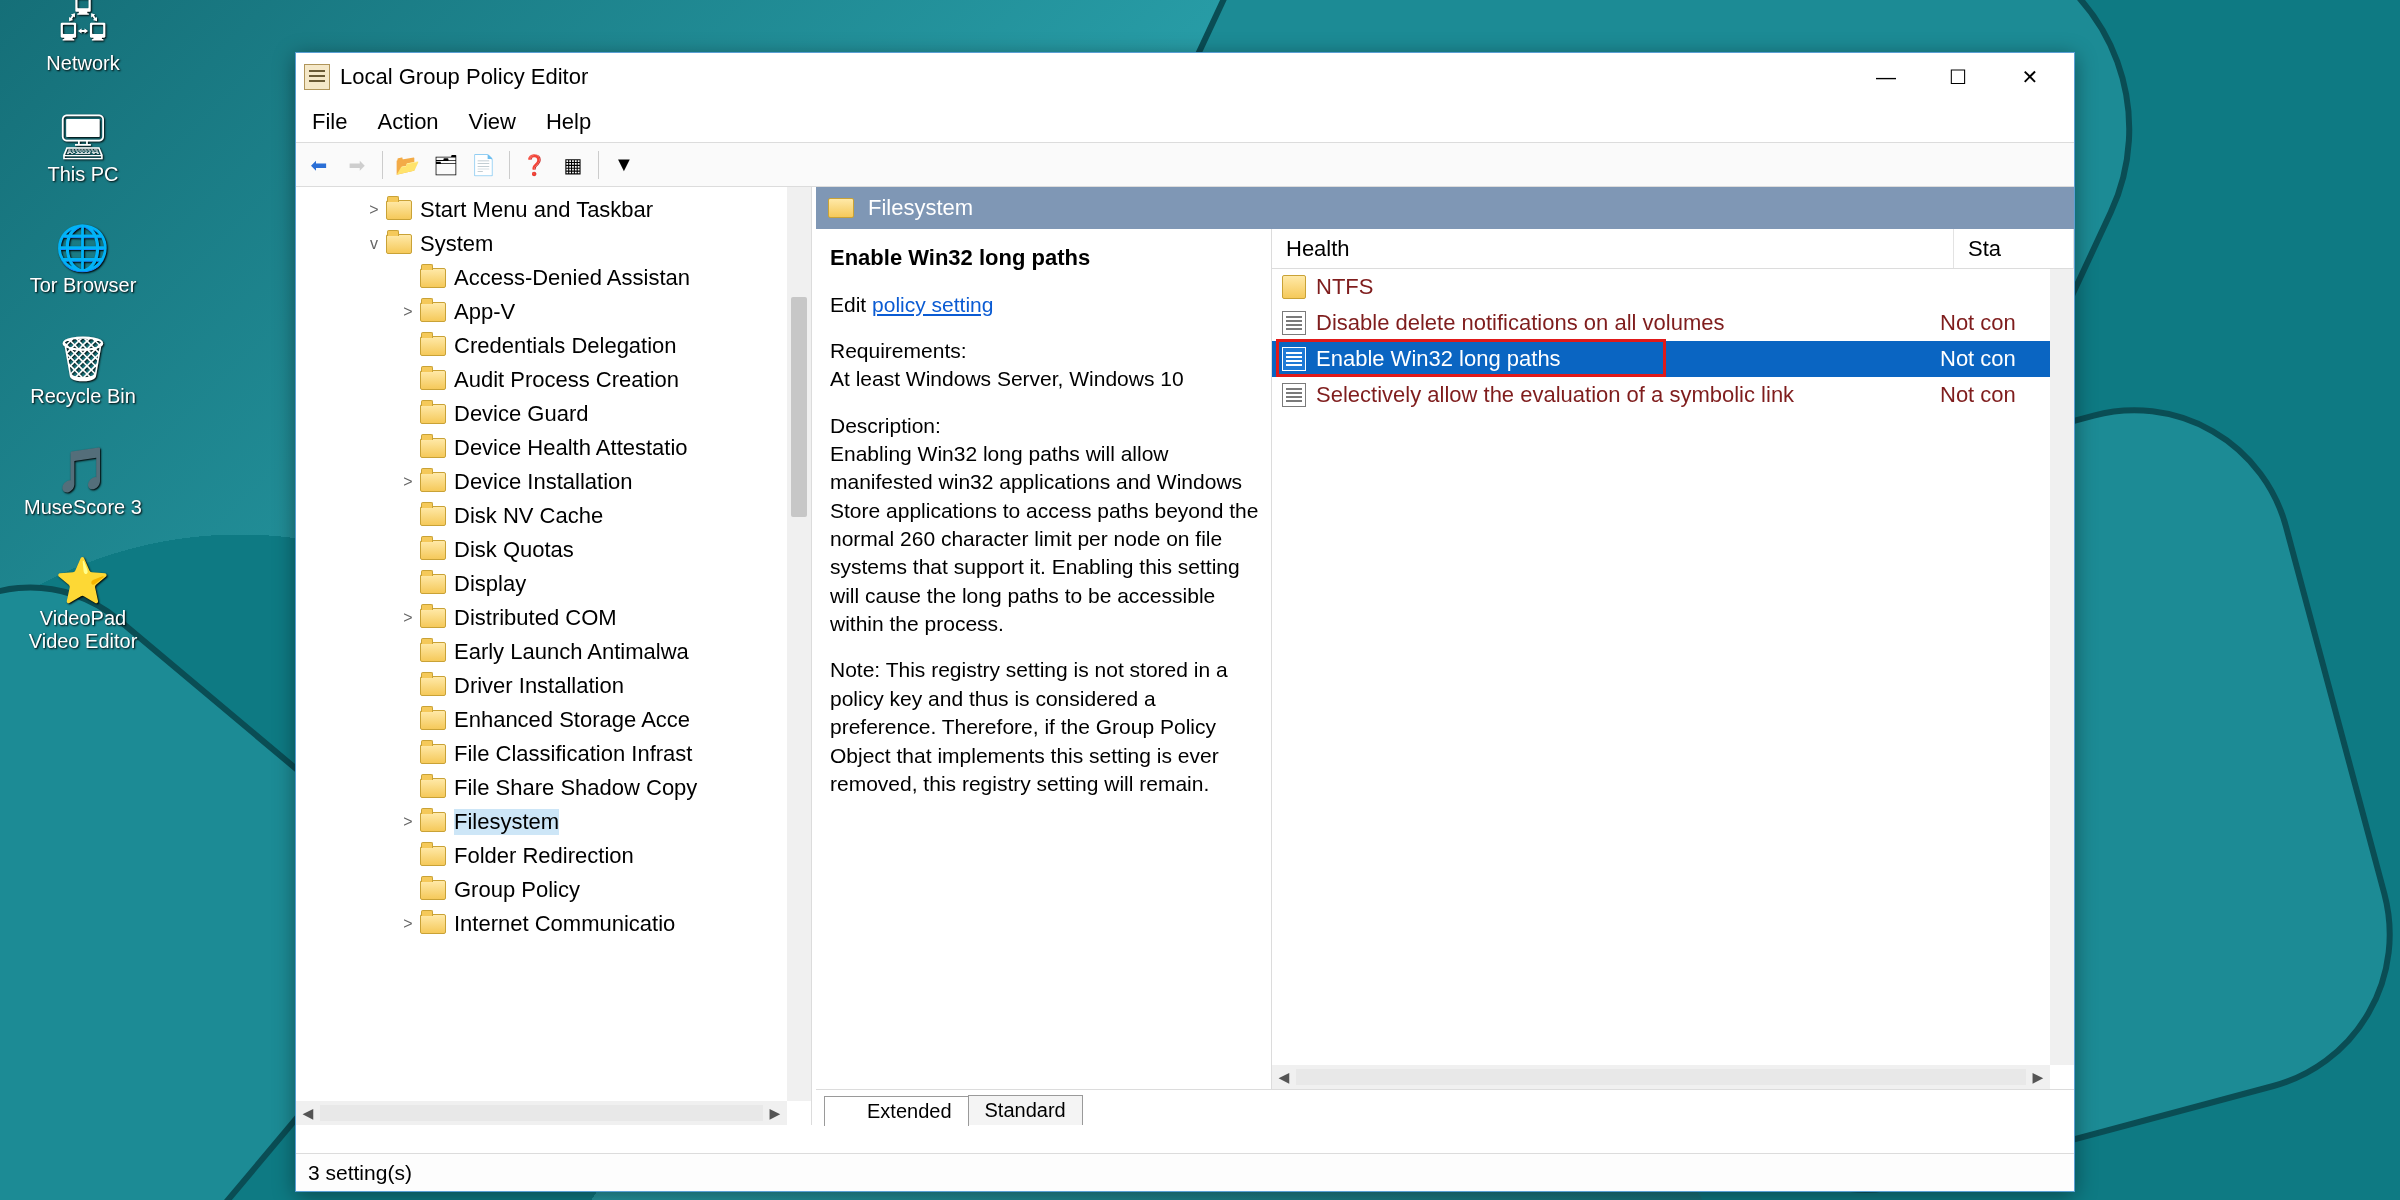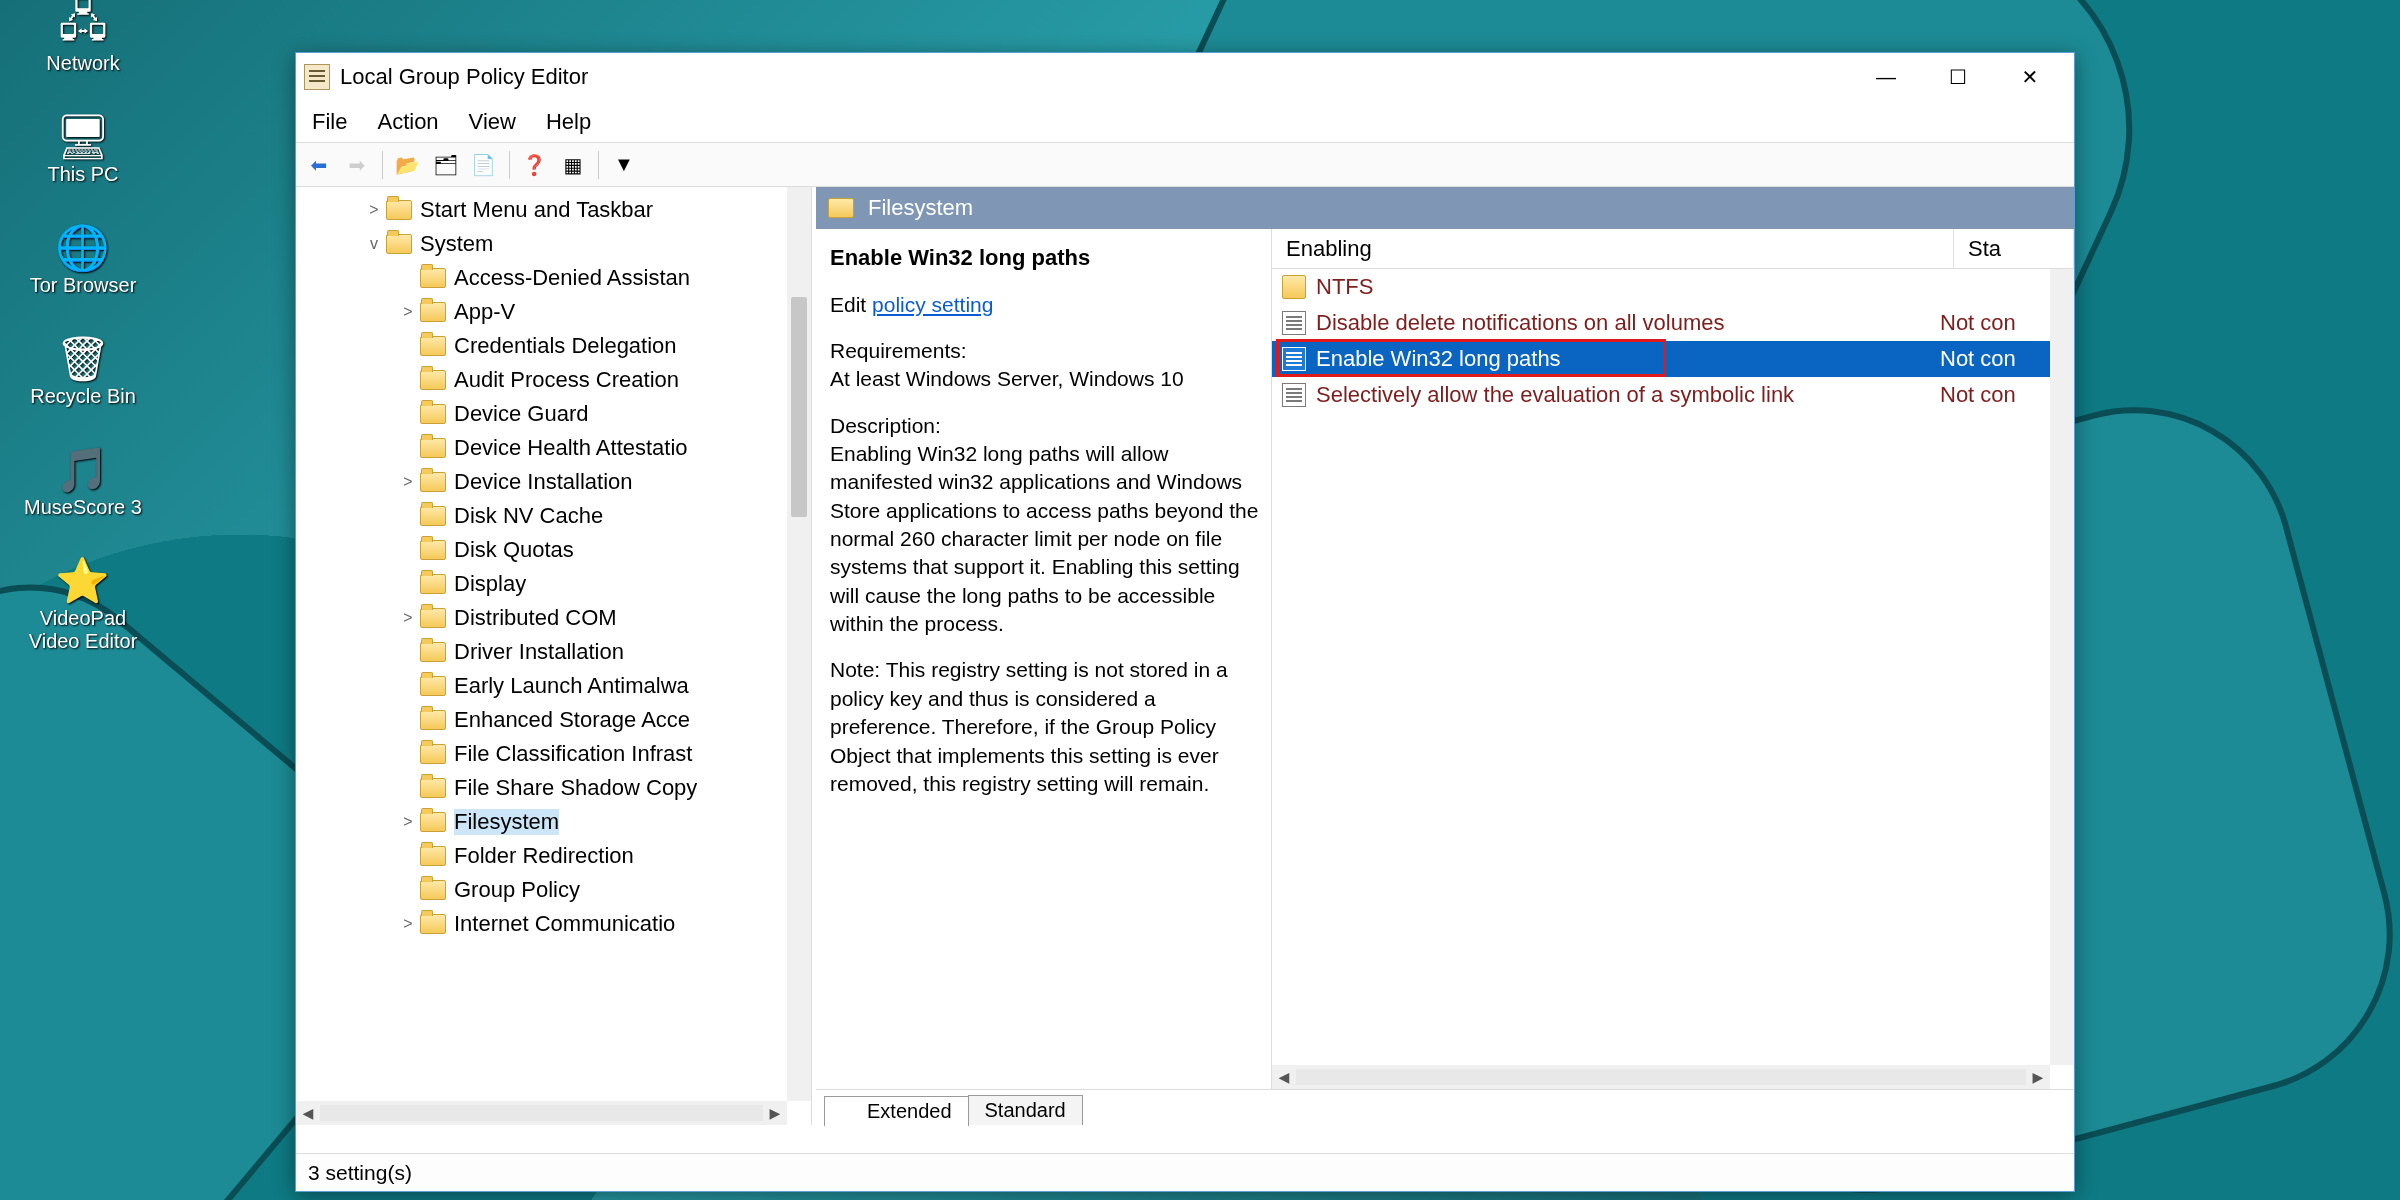--- a/index.html
+++ b/index.html
@@ -225,26 +225,26 @@
             <span class="lbl">Display</span>
           </div>
           <div class="tnode ind2">
             <span class="exp">&gt;</span>
             <span class="fld"></span>
             <span class="lbl">Distributed COM</span>
           </div>
           <div class="tnode ind2">
             <span class="exp"></span>
             <span class="fld"></span>
+            <span class="lbl">Early Launch Antimalwa</span>
+          </div>
+          <div class="tnode ind2">
+            <span class="exp"></span>
+            <span class="fld"></span>
             <span class="lbl">Driver Installation</span>
-          </div>
-          <div class="tnode ind2">
-            <span class="exp"></span>
-            <span class="fld"></span>
-            <span class="lbl">Early Launch Antimalwa</span>
           </div>
           <div class="tnode ind2">
             <span class="exp"></span>
             <span class="fld"></span>
             <span class="lbl">Enhanced Storage Acce</span>
           </div>
           <div class="tnode ind2">
             <span class="exp"></span>
             <span class="fld"></span>
             <span class="lbl">File Classification Infrast</span>
@@ -305,21 +305,21 @@
             <div>Description:</div>
             <div>Enabling Win32 long paths will allow manifested win32 applications and Windows Store applications to access paths beyond the normal 260 character limit per node on file systems that support it.  Enabling this setting will cause the long paths to be accessible within the process.</div>
           </div>
           <div class="sect">
             <div>Note:  This registry setting is not stored in a policy key and thus is considered a preference.  Therefore, if the Group Policy Object that implements this setting is ever removed, this registry setting will remain.</div>
           </div>
         </div>
 
         <div class="list-pane">
           <div class="list-header">
-            <div class="col" style="flex:1">Enabling</div>
+            <div class="col" style="flex:1">Health</div>
             <div class="col" style="width:120px">Sta</div>
           </div>
           <div class="list-body" id="listbody">
               <div class="lrow ntfs">
                 <div class="ricon"></div>
                 <div class="rname">NTFS</div>
                 <div class="rstate"></div>
               </div>
               <div class="lrow">
                 <div class="ricon seticon"></div>

